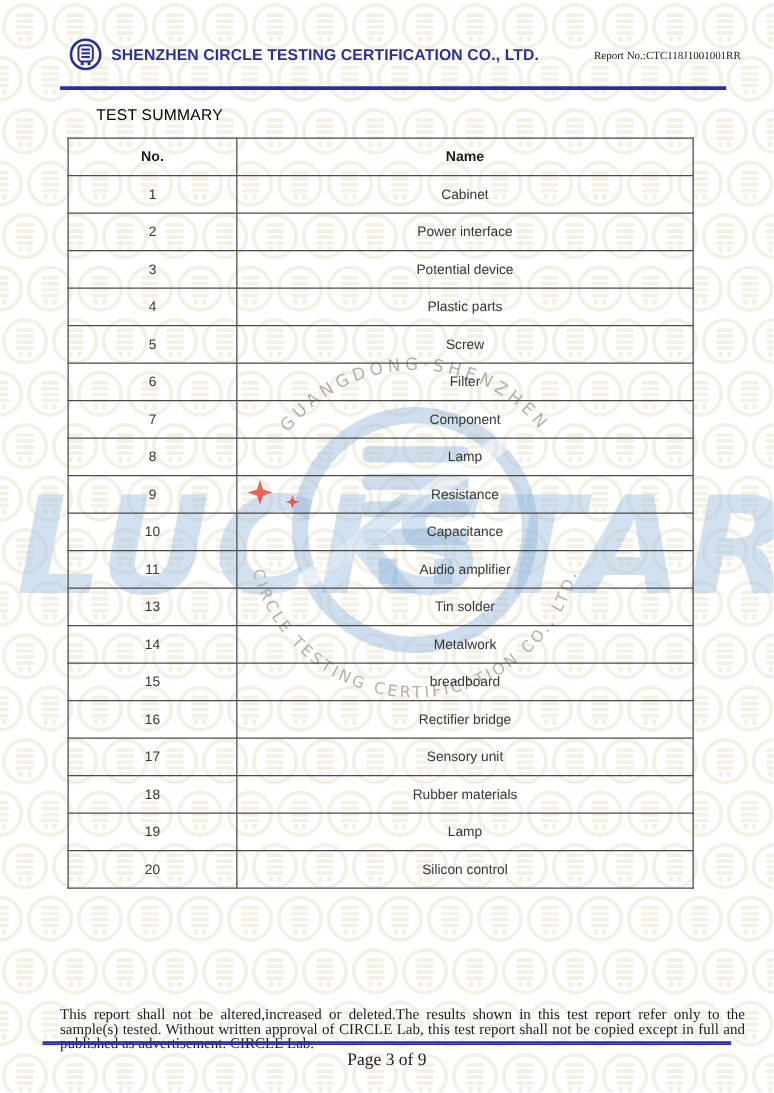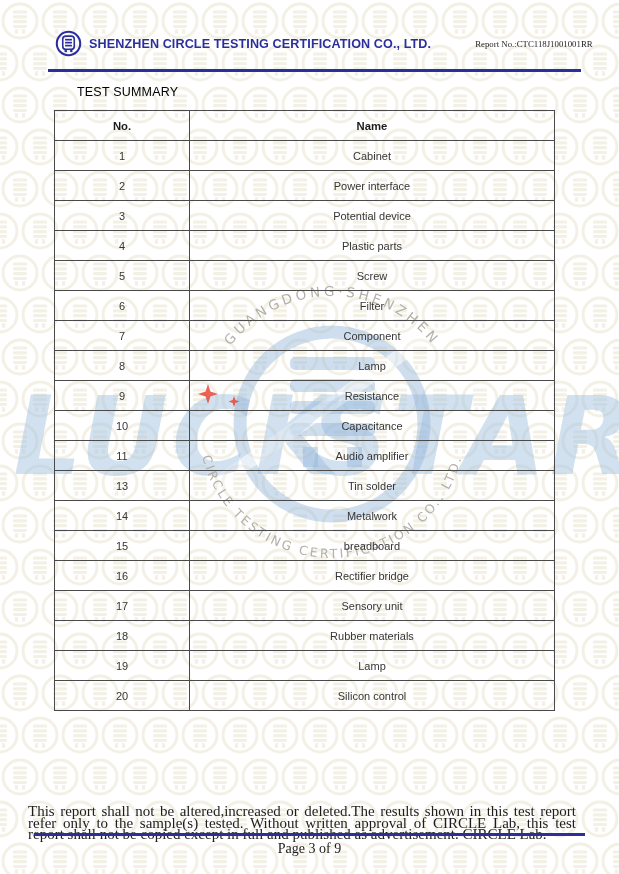--- a/index.html
+++ b/index.html
@@ -92,24 +92,24 @@
   .summary-table th {
     font-weight: bold;
     color: #1b1b1b;
     font-size: 11.3px;
   }
   .col-no { width: 135px; }
 
   
   .disclaimer {
     position: absolute;
-    left: 28px; top: 806px;
+    left: 48px; top: 806px;
     width: 548px;
     font-family: "Liberation Serif", serif;
-    font-size: 15px;
+    font-size: 12px;
     line-height: 11.5px;
     color: #1d1d1d;
     text-align: justify;
   }
   .footer-rule {
     position: absolute;
     left: 34px; top: 833px;
     width: 551px;
     height: 2px;
     border-top: 2px solid #2b2f9e;

